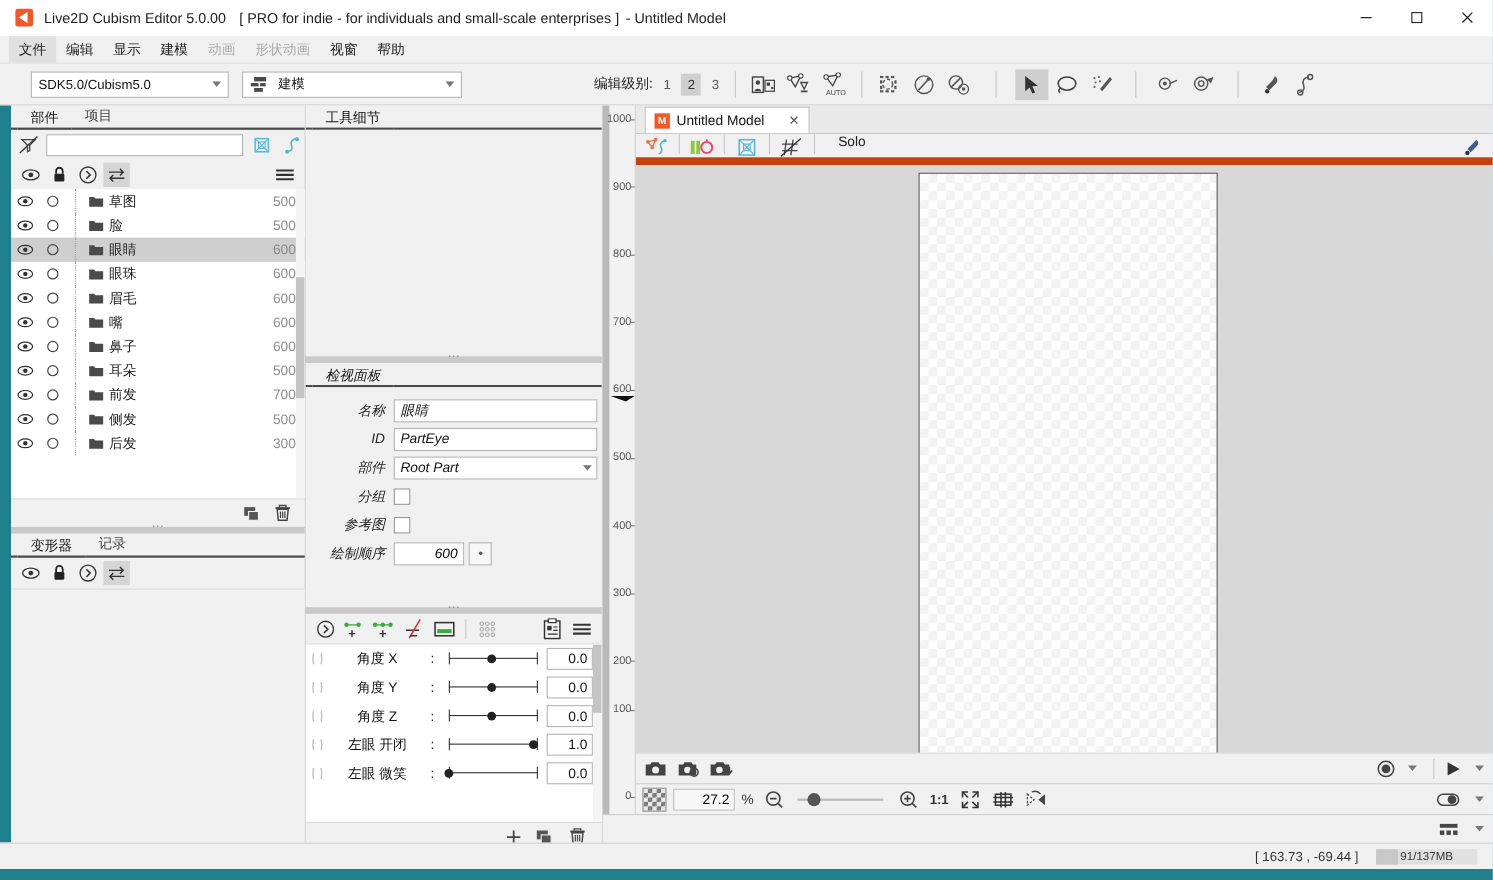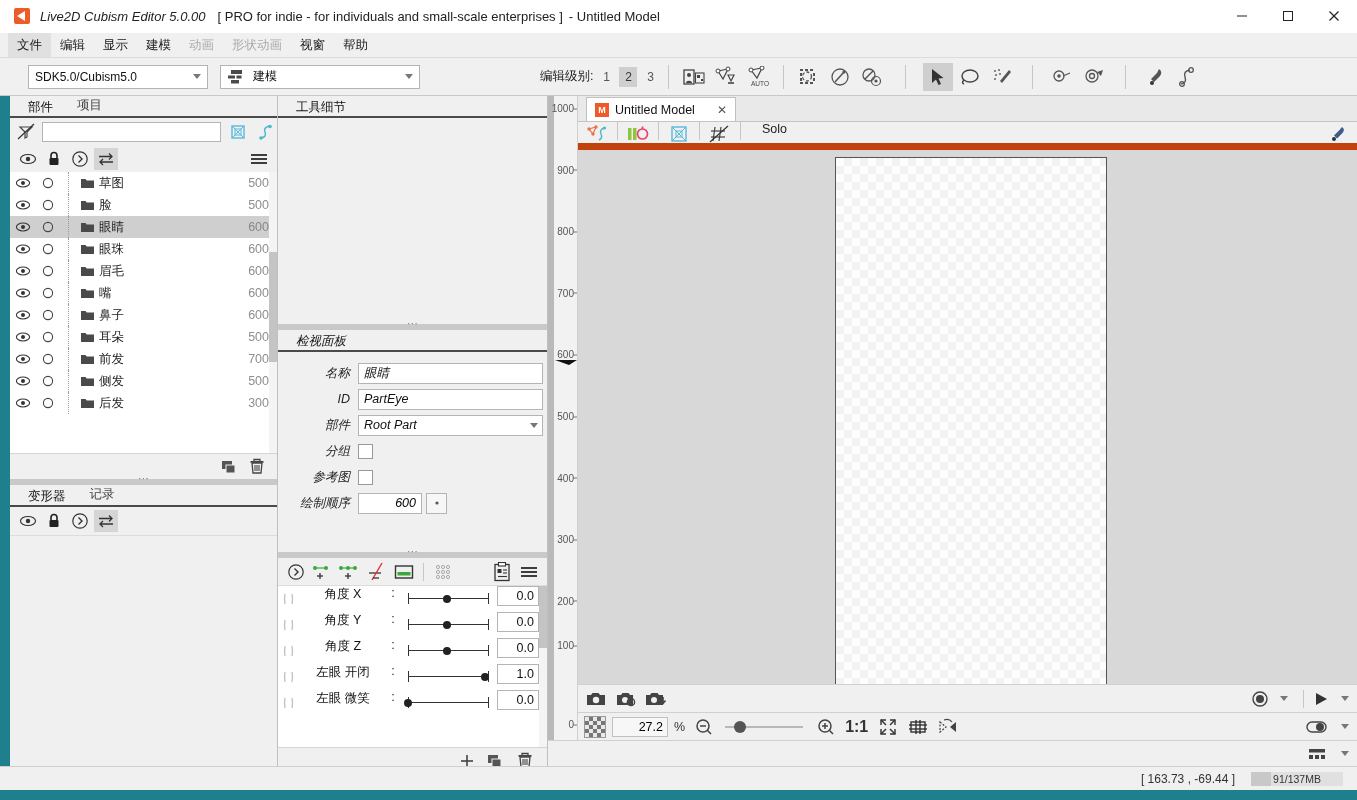--- a/index.html
+++ b/index.html
@@ -26,21 +26,21 @@
   .app-logo {
     width: 16px; height: 16px; margin-left: 14px; margin-right: 10px;
     background: #f05a28; border-radius: 2px;
     position: relative; flex: 0 0 16px;
   }
   .app-logo::after {
     content:""; position:absolute; left:3px; top:3px;
     width:0;height:0;border-top:5px solid transparent;border-bottom:5px solid transparent;
     border-right:8px solid #fff;
   }
-  .title-text { font-size: 13px; color: #222; white-space: nowrap; font-style: italic; }
+  .title-text { font-size: 13px; color: #222; white-space: nowrap; }
   .title-sub { font-size: 13px; color: #222; white-space: nowrap; margin-left: 12px;}
   .win-btns { margin-left: auto; display: flex; height: 33px; }
   .win-btn {
     width: 46px; height: 33px; display: flex; align-items: center; justify-content: center;
     color: #222; font-size: 13px;
   }
 
   
   .menubar {
     height: 25px; flex: 0 0 25px; background: #f0f0f0;
@@ -147,21 +147,21 @@
   .insp-num { width: 64px; height:21px; border:1px solid #b4b4b4; background:#fff;
               display:flex;align-items:center;justify-content:flex-end;padding:0 5px;font-size:12.5px;}
   .dot-btn { width: 21px;height:21px;border:1px solid #b4b4b4;background:#f7f7f7;margin-left:4px;
              display:flex;align-items:center;justify-content:center;}
 
   
   .param-panel { display:flex;flex-direction:column; min-height:0; height: 215px; flex:0 0 215px;}
   .param-tools { height:28px;flex:0 0 28px;display:flex;align-items:center;padding:0 6px;gap:3px;
                  border-bottom:1px solid #dcdcdc;}
   .param-list { flex:1; background:#fff; overflow:hidden; position:relative;}
-  .prm { height:26px; display:flex; font-size:12.5px; color:#111;}
+  .prm { height:26px; display:flex; align-items:center; font-size:12.5px; color:#111;}
   .prm .kf { width:22px;flex:0 0 22px; display:flex;align-items:center;justify-content:center; color:#bbb;}
   .prm .pn { width:86px;flex:0 0 86px; text-align:center; white-space:nowrap;}
   .prm .colon { width:14px;flex:0 0 14px; text-align:center; color:#222;}
   .prm .slider { flex:1; position:relative; height:26px;}
   .prm .track { position:absolute; left:8px; right:8px; top:12px; height:1px; background:#333;}
   .prm .cap-l, .prm .cap-r { position:absolute; top:7px; width:1px;height:11px;background:#333;}
   .prm .cap-l{left:8px;} .prm .cap-r{right:8px;}
   .prm .knob { position:absolute; top:9px; width:8px;height:8px;border-radius:50%;background:#222;}
   .prm .valbox { width:42px;flex:0 0 42px; height:20px; border:1px solid #b4b4b4;background:#fff;
                  display:flex;align-items:center;justify-content:flex-end;padding-right:4px;
@@ -213,21 +213,21 @@
                            linear-gradient(45deg,#777 25%,transparent 25%,transparent 75%,#777 75%),
                            #e8e8e8;
                background-size: 8px 8px; background-position:0 0,4px 4px; border:1px solid #999;}
   .zoom-field{ width:56px;height:20px;border:1px solid #c0c0c0;background:#f7f7f7;
                display:flex;align-items:center;justify-content:flex-end;padding-right:4px;font-size:12.5px;}
   .zoom-pct{ font-size:12.5px;color:#333;}
   .zslider{ width:78px; height:20px; position:relative; margin:0 4px;}
   .zslider .zt{ position:absolute;left:0;right:0;top:9px;height:2px;background:#b8b8b8;}
   .zslider .zk{ position:absolute;left:0;top:4px;width:12px;height:12px;border-radius:50%;background:#555;}
   .zi{ width:24px;height:22px;display:flex;align-items:center;justify-content:center;}
-  .ratio{ font-size:16px;font-weight:bold;color:#333;padding:0 2px;}
+  .ratio{ font-size:12px;font-weight:bold;color:#333;padding:0 2px;}
   .layout-right{ margin-left:auto; display:flex;align-items:center;gap:4px;padding-right:8px;}
 
   
   .statusbar{ height: 24px; flex:0 0 24px; background:#f0f0f0; display:flex;align-items:center;
               border-top:1px solid #cfcfcf;}
   .coords{ margin-left:auto; font-size:12px;color:#333; padding-right:16px;}
   .mem{ width:92px;height:14px;background:#e0e0e0;position:relative; margin-right:14px;}
   .mem-fill{ position:absolute;left:0;top:0;bottom:0;width:20px;background:#c8c8c8;}
   .mem-txt{ position:absolute;inset:0;display:flex;align-items:center;justify-content:center;
             font-size:10.5px;color:#333;}

